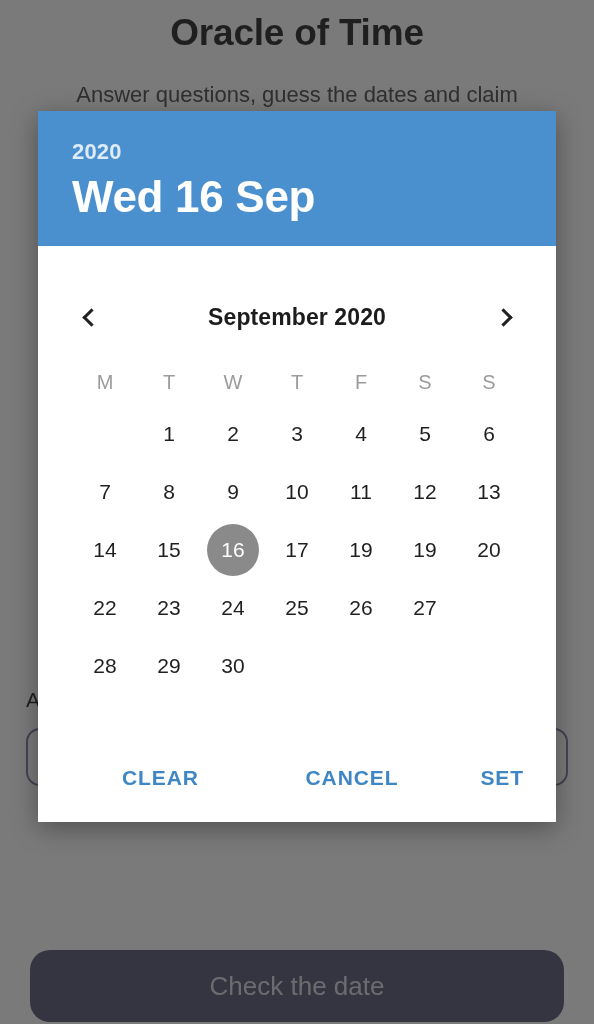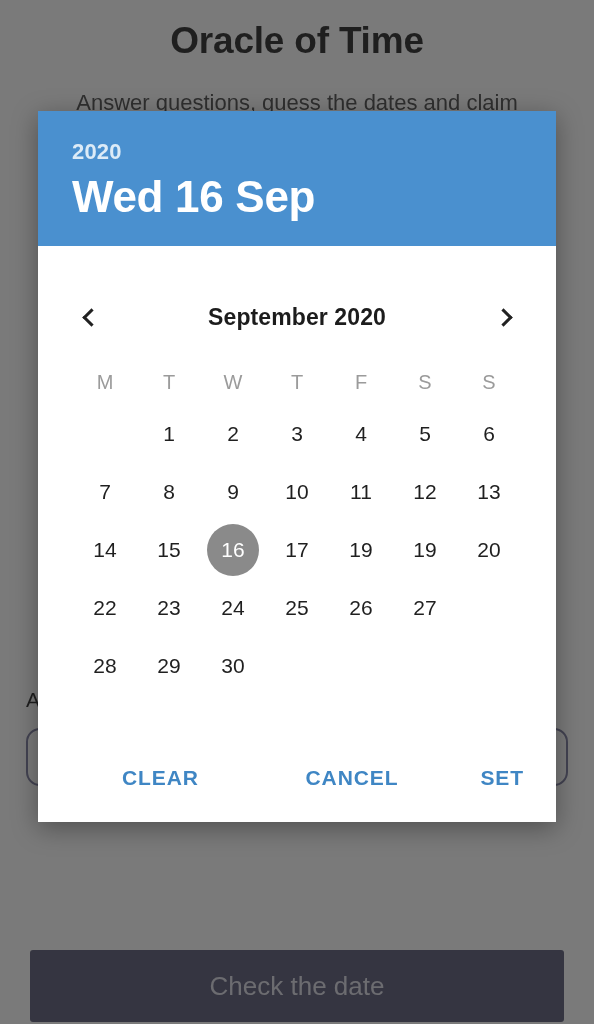--- a/index.html
+++ b/index.html
@@ -24,21 +24,21 @@
     background:#ffffff;
     display:flex; flex-direction:column; align-items:center;
     padding-top:2px;
   }
   #bg-title {
     font-size:37px;
     font-weight:700;
     color:#111111;
     letter-spacing:-0.2px;
     text-align:center;
-    margin-top:18px;
+    margin-top:10px;
   }
   #bg-sub {
     font-size:22px;
     color:#3a3a3a;
     text-align:center;
     line-height:31px;
     margin-top:25px;
     max-width:470px;
   }
 
@@ -67,21 +67,21 @@
     transform-origin:center;
     rotate:45deg;
     margin-top:-4px;
   }
 
   #bg-check-btn {
     position:absolute;
     left:30px; top:950px;
     width:534px; height:72px;
     background:#4a4a6a;
-    border-radius:3px;
+    border-radius:20px;
     display:flex; align-items:center; justify-content:center;
     font-size:26px;
     color:#d9d9e4;
   }
 
   
   #scrim {
     position:absolute; inset:0;
     background:rgba(40,40,40,0.62);
   }

